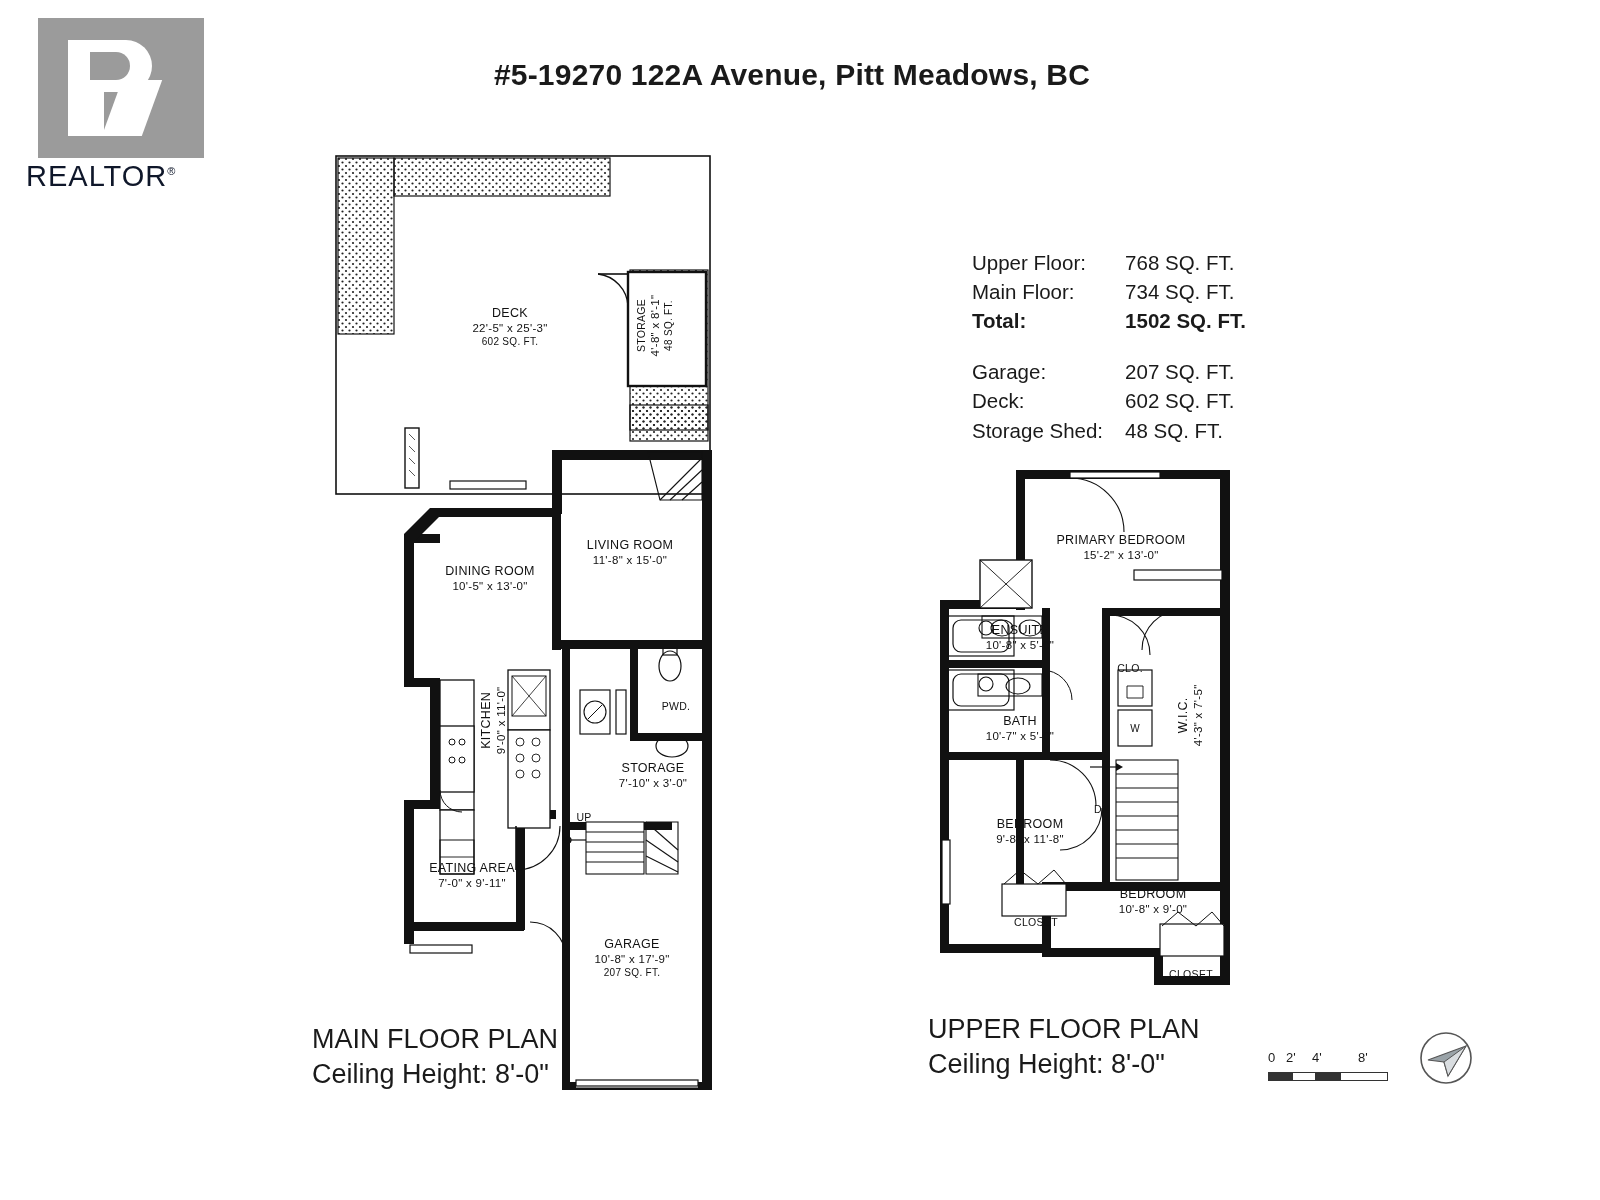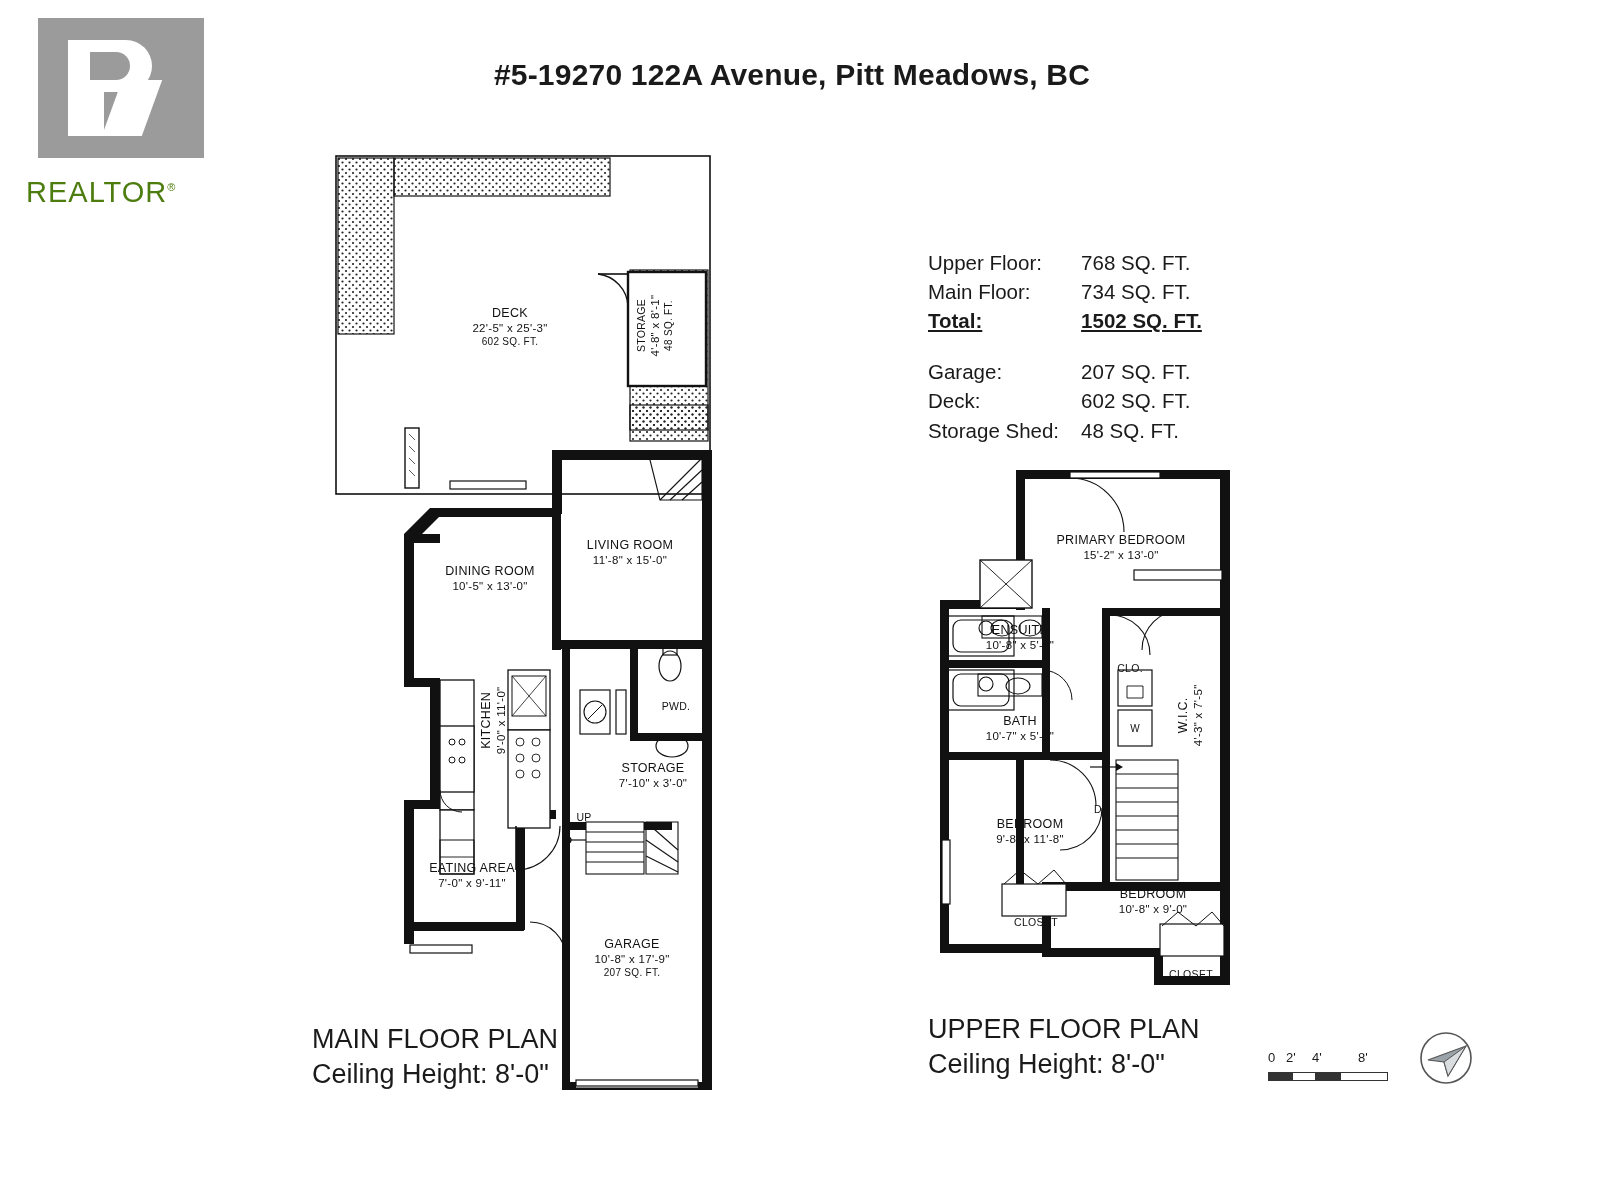--- a/index.html
+++ b/index.html
@@ -46,33 +46,32 @@
     background: #9b9b9b;
     border-radius: 0 16px 16px 0;
   }
   #realtor-mark .r-leg {
     position: absolute; left: 74px; top: 62px; width: 40px; height: 56px;
     background: #ffffff;
     transform: skewX(-20deg);
   }
   #realtor-wordmark {
     position: absolute; left: 0; top: 142px; width: 200px;
-    font-size: 29px; letter-spacing: 1px; color: #4d7c0f;
+    font-size: 29px; letter-spacing: 1px; color: #0f172a;
     font-family: "Liberation Sans", sans-serif;
-    margin-top: 16px;
   }
   #realtor-wordmark sup { font-size: 11px; vertical-align: super; }
 
   
   #area-summary { left: 928px; top: 248px; font-size: 20.5px; line-height: 1.42; }
-  #area-summary table { border-collapse: collapse; }
+  #area-summary table { border-collapse: collapse; margin-left: 44px; }
   #area-summary td { padding: 0 0 0 0; white-space: nowrap; }
   #area-summary td.label { padding-right: 22px; }
   #area-summary td.value { text-align: left; }
-  #area-summary tr.total td { font-weight: bold; text-decoration: underline; }
+  #area-summary tr.total td { font-weight: bold; }
   #area-summary .gap td { height: 22px; }
 
   
   .plan-caption { font-size: 27px; font-weight: normal; line-height: 1.28; }
   #main-caption { left: 312px; top: 1022px; }
   #upper-caption { left: 928px; top: 1012px; }
 
   
   #scale-bar { left: 1268px; top: 1050px; width: 125px; height: 40px; }
   #scale-bar .ticks { position: absolute; left: 0; top: 22px; width: 120px; height: 9px; }

